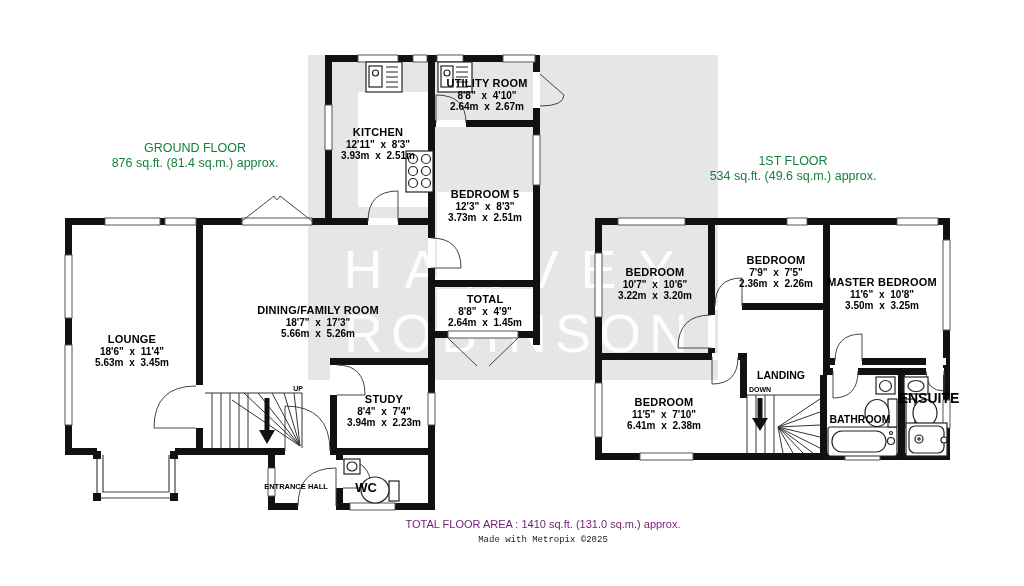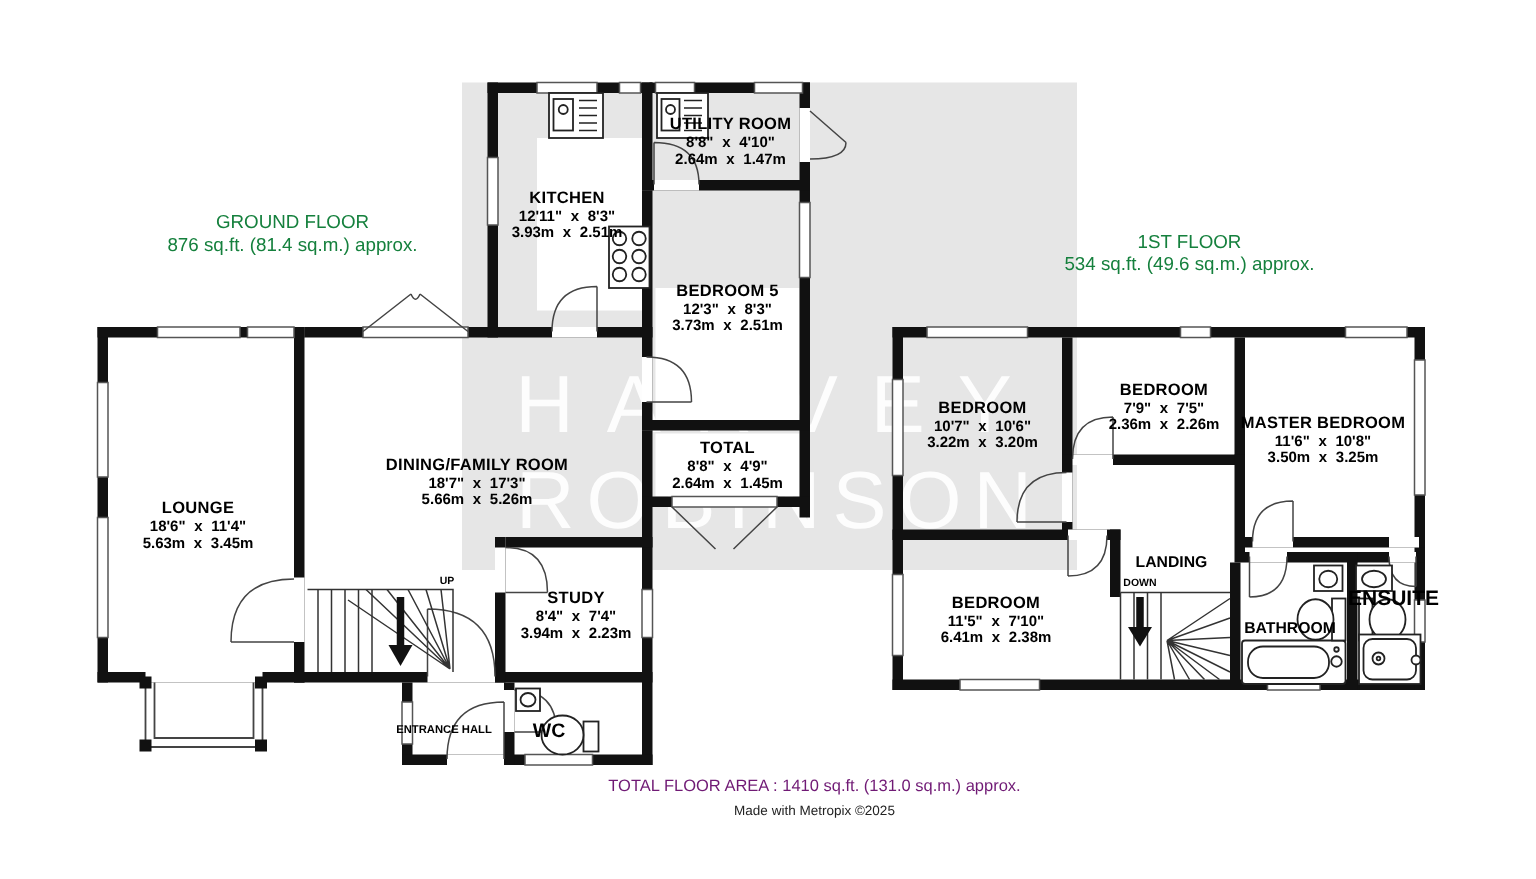--- a/index.html
+++ b/index.html
@@ -10,21 +10,21 @@
               white-space:nowrap;color:#000;z-index:5;}
   .rname{font-size:11px;font-weight:bold;line-height:11.5px;letter-spacing:.2px;}
   .rdim{font-size:10px;font-weight:bold;line-height:11px;word-spacing:3px;}
   .floor-title{position:absolute;transform:translate(-50%,-50%);text-align:center;
                white-space:nowrap;color:#15803d;font-size:12.5px;line-height:15px;z-index:5;}
   .small-label{position:absolute;transform:translate(-50%,-50%);
                white-space:nowrap;font-weight:bold;color:#000;z-index:5;}
   .footer-main{position:absolute;transform:translate(-50%,-50%);font-size:11px;color:#701a75;
                white-space:nowrap;z-index:5;}
   .footer-credit{position:absolute;transform:translate(-50%,-50%);font-size:9px;color:#222;
-               white-space:nowrap;z-index:5;}
+               white-space:nowrap;z-index:5;font-family:Liberation Mono, monospace;}
 </style>
 </head>
 <body>
 
 <div id="plan">
 
 <svg id="gfx" width="1024" height="586" viewBox="0 0 1024 586">
 
   <rect x="308" y="55" width="410" height="325" fill="#e6e6e6"></rect>
 
@@ -254,21 +254,21 @@
     <div class="rdim">5.66m x 5.26m</div>
   </div>
   <div class="room-label" style="left:378px;top:144px">
     <div class="rname">KITCHEN</div>
     <div class="rdim">12'11" x 8'3"</div>
     <div class="rdim">3.93m x 2.51m</div>
   </div>
   <div class="room-label" style="left:487px;top:95px">
     <div class="rname">UTILITY ROOM</div>
     <div class="rdim">8'8" x 4'10"</div>
-    <div class="rdim">2.64m x 1.47m</div>
+    <div class="rdim">2.64m x 2.67m</div>
   </div>
   <div class="room-label" style="left:485px;top:206px">
     <div class="rname">BEDROOM 5</div>
     <div class="rdim">12'3" x 8'3"</div>
     <div class="rdim">3.73m x 2.51m</div>
   </div>
   <div class="room-label" style="left:485px;top:311px">
     <div class="rname">TOTAL</div>
     <div class="rdim">8'8" x 4'9"</div>
     <div class="rdim">2.64m x 1.45m</div>

